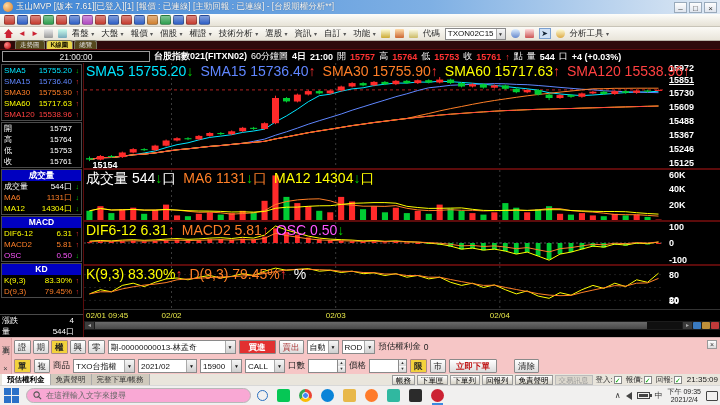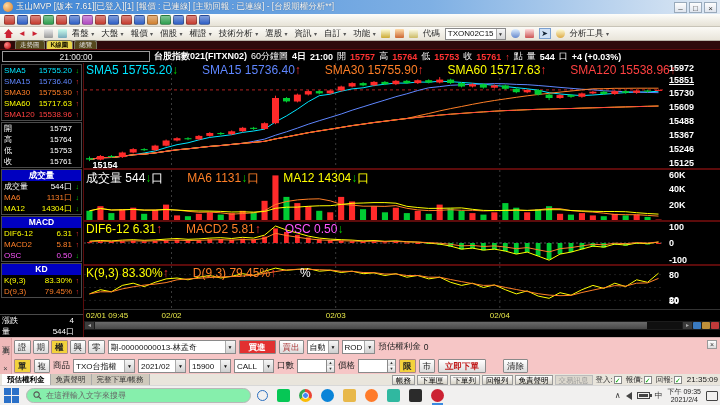--- a/index.html
+++ b/index.html
@@ -51,21 +51,21 @@
   .center { flex:1; display:flex; flex-direction:column; min-width:0; }
   .pane { position:relative; display:flex; flex:none; }
   .pane-main { height:107px; border-bottom:2px solid #5c0b0b; }
   .pane-vol  { height:52px;  border-bottom:2px solid #5c0b0b; }
   .pane-macd { height:44px;  border-bottom:2px solid #5c0b0b; }
   .pane-kd   { height:44px;  border-bottom:1px solid #333; }
   .plot { position:relative; flex:1; min-width:0; }
   .plot svg { position:absolute; left:0; top:0; }
   .yaxis { width:56px; flex:none; position:relative; color:#fff; font-weight:bold; font-size:9px; }
   .yaxis span { position:absolute; left:5px; }
-  .legend { position:absolute; top:0; left:2px; z-index:2; font-size:12px; display:flex; gap:24px; white-space:nowrap; }
+  .legend { position:absolute; top:0; left:2px; z-index:2; font-size:14px; display:flex; gap:7px; white-space:nowrap; }
   .legend b { font-weight:normal; }
   .xaxis { height:11px; position:relative; font-size:8px; color:#e8e84a; flex:none; }
   .xaxis span { position:absolute; top:1px; }
   .scroll { height:9px; background:#1c1c1c; display:flex; align-items:center; flex:none; padding:0 1px; gap:1px; }
   .scr-btn { width:9px; height:7px; background:#3c3c3c; color:#aaa; font-size:5px; line-height:7px; text-align:center; flex:none; }
   .scr-track { flex:1; height:7px; background:#101010; position:relative; }
   .scr-thumb { position:absolute; left:0; top:0; height:7px; width:94%; background:linear-gradient(#6a6a6a,#484848); }
   .scr-mini { width:8px; height:7px; border-radius:1px; flex:none; }
 
   
@@ -92,21 +92,21 @@
   .sb-btn { background:linear-gradient(#fdfdfd,#d8d4c8); border:1px solid #999; height:10px; line-height:9px; padding:0 3px; font-size:7.5px; }
   .sb-btn.dis { color:#999; border-color:#bbb; background:#ddd9cf; }
   .chk { display:inline-flex; align-items:center; gap:1px; }
   .chk .bx { width:8px; height:8px; background:#fff; border:1px solid #888; color:#0a0; font-size:7px; line-height:8px; text-align:center; font-weight:bold; }
   .sclock { margin-left:2px; color:#222; font-size:8px; }
 
   
   .taskbar { height:20px; background:#f1f0ef; border-top:1px solid #d8d8d8; display:flex; align-items:center; padding:0 2px; gap:6px; flex:none; }
   .start { width:18px; height:18px; display:grid; grid-template-columns:7px 7px; grid-template-rows:7px 7px; gap:1px; place-content:center; }
   .start i { background:#2a70c8; }
-  .tsearch { width:225px; height:15px; background:#86efac; border:1px solid #b8b8b8; border-radius:8px; display:flex; align-items:center; gap:4px; padding:0 6px; font-size:8px; color:#666; }
+  .tsearch { width:225px; height:15px; background:#f9a8d4; border:1px solid #b8b8b8; border-radius:8px; display:flex; align-items:center; gap:4px; padding:0 6px; font-size:8px; color:#666; }
   .task-icons { display:flex; align-items:center; gap:9px; }
   .ti { width:13px; height:13px; border-radius:2px; position:relative; }
   .ti.round { border-radius:50%; }
   .ti.ring { background:transparent; border:1.5px solid #2a6fc0; border-radius:50%; width:11px; height:11px; }
   .ti.chrome { border-radius:50%; background:conic-gradient(#ea4335 0 33%, #fbbc05 33% 66%, #34a853 66% 100%); }
   .ti.chrome::after { content:""; position:absolute; inset:3px; background:#4285f4; border:1.5px solid #fff; border-radius:50%; }
   .ti .under { position:absolute; left:1px; right:1px; bottom:-3px; height:2px; background:#3a8ae0; }
   .tright { margin-left:auto; display:flex; align-items:center; gap:5px; font-size:8px; color:#333; }
   .tclock { text-align:center; font-size:7px; line-height:8px; color:#222; }
   .bat { width:13px; height:7px; border:1px solid #444; position:relative; }
@@ -697,21 +697,21 @@
       <span>0</span>
     </div>
     <div class="orow" id="order-row2">
       <button class="btn yellow">單</button>
       <button class="btn">複</button>
       <span>商品</span>
       <span class="ocombo" style="width:62px">
           <span style="flex:1">TXO台指權</span>
           <span class="dd">▼</span>
         </span>
-      <span class="ocombo" style="width:48px">
+      <span class="ocombo" style="width:59px">
           <span style="flex:1">2021/02</span>
           <span class="dd">▼</span>
         </span>
       <span class="ocombo" style="width:42px">
           <span style="flex:1">15900</span>
           <span class="dd">▼</span>
         </span>
       <span class="ocombo" style="width:40px">
           <span style="flex:1">CALL</span>
           <span class="dd">▼</span>

